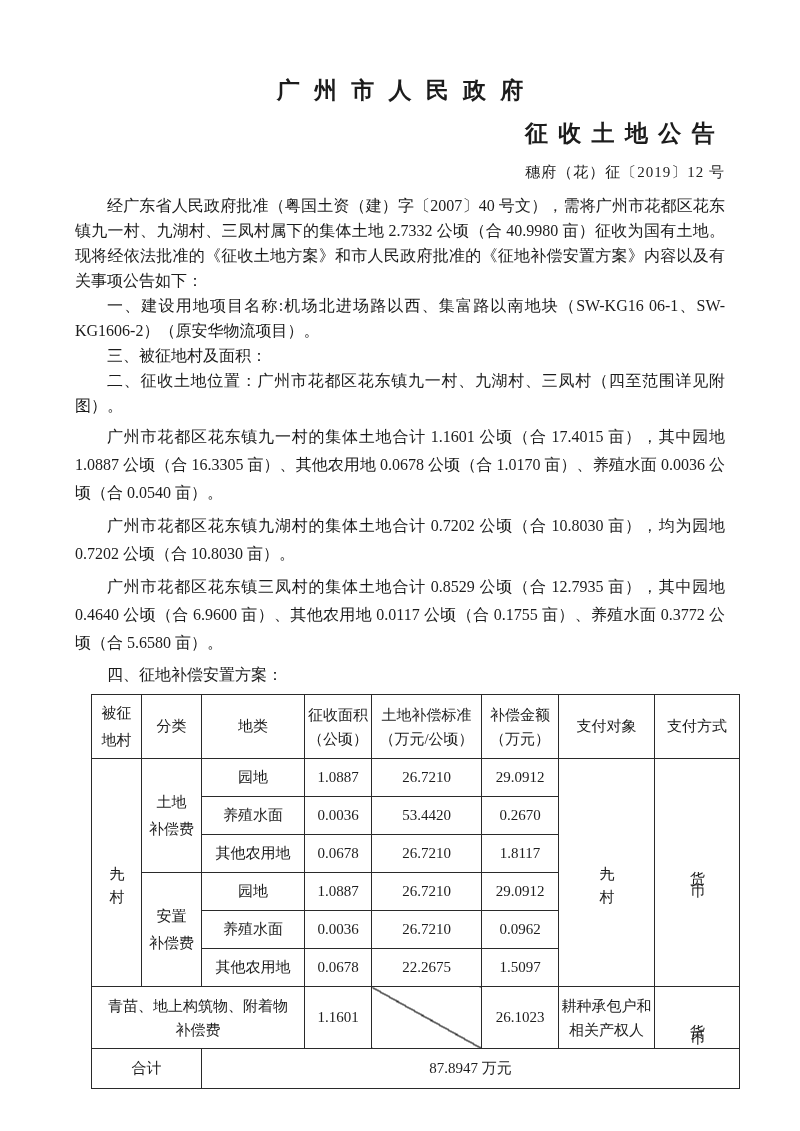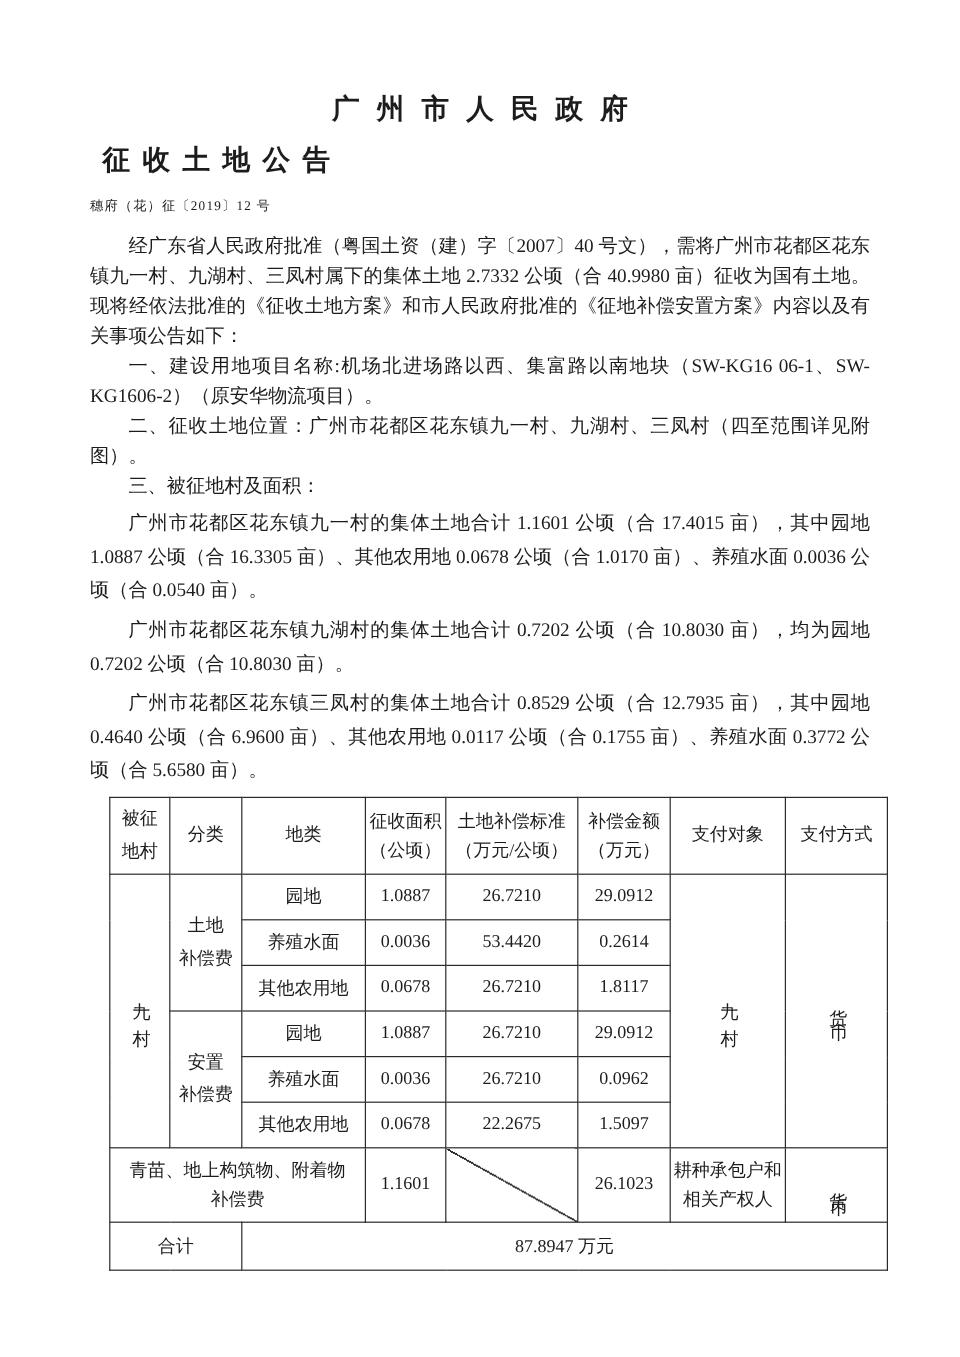--- a/index.html
+++ b/index.html
@@ -20,29 +20,29 @@
     font-weight: bold;
     text-align: center;
     letter-spacing: 0.62em;
     text-indent: 0.62em;
     line-height: 30px;
   }
   .doc-subtitle {
     margin: 0 0 13px 0;
     font-size: 23px;
     font-weight: bold;
-    text-align: left;
+    text-align: right;
     letter-spacing: 0.45em;
     text-indent: 0.45em;
     line-height: 30px;
   }
   .doc-number {
     margin: 0 0 11px 0;
-    font-size: 11px;
-    text-align: left;
+    font-size: 15px;
+    text-align: right;
     letter-spacing: 1px;
     line-height: 20px;
   }
 
   .para {
     margin: 0;
     font-size: 16px;
     line-height: 25px;
     text-indent: 2em;
     text-align: justify;
@@ -102,25 +102,26 @@
 
 <div class="page">
   <div class="content">
 
     <h1 class="doc-title">广州市人民政府</h1>
     <h2 class="doc-subtitle">征收土地公告</h2>
     <div class="doc-number">穗府（花）征〔2019〕12 号</div>
 
     <p class="para">经广东省人民政府批准（粤国土资（建）字〔2007〕40 号文），需将广州市花都区花东镇九一村、九湖村、三凤村属下的集体土地 2.7332 公顷（合 40.9980 亩）征收为国有土地。现将经依法批准的《征收土地方案》和市人民政府批准的《征地补偿安置方案》内容以及有关事项公告如下：</p>
     <p class="para">一、建设用地项目名称:机场北进场路以西、集富路以南地块（SW-KG16 06-1、SW-KG1606-2）（原安华物流项目）。</p>
+    <p class="para">三、被征地村及面积：</p>
     <p class="para">二、征收土地位置：广州市花都区花东镇九一村、九湖村、三凤村（四至范围详见附图）。</p>
-    <p class="para">三、被征地村及面积：</p>
     <p class="para spaced">广州市花都区花东镇九一村的集体土地合计 1.1601 公顷（合 17.4015 亩），其中园地 1.0887 公顷（合 16.3305 亩）、其他农用地 0.0678 公顷（合 1.0170 亩）、养殖水面 0.0036 公顷（合 0.0540 亩）。</p>
     <p class="para spaced">广州市花都区花东镇九湖村的集体土地合计 0.7202 公顷（合 10.8030 亩），均为园地 0.7202 公顷（合 10.8030 亩）。</p>
     <p class="para spaced">广州市花都区花东镇三凤村的集体土地合计 0.8529 公顷（合 12.7935 亩），其中园地 0.4640 公顷（合 6.9600 亩）、其他农用地 0.0117 公顷（合 0.1755 亩）、养殖水面 0.3772 公顷（合 5.6580 亩）。</p>
+    <p class="para">四、征地补偿安置方案：</p>
 
     <table class="comp-table">
       <colgroup>
         <col style="width:50px">
           <col style="width:60px">
           <col style="width:103px">
           <col style="width:67px">
         <col style="width:110px">
           <col style="width:77px">
           <col style="width:96px">
@@ -169,21 +170,21 @@
         <td>1.0887</td>
         <td>26.7210</td>
         <td>29.0912</td>
         <td rowspan="6"><span class="vtext">九一村</span></td>
         <td rowspan="6"><span class="vtext">货币</span></td>
       </tr>
       <tr class="data-row">
         <td>养殖水面</td>
         <td>0.0036</td>
         <td>53.4420</td>
-        <td>0.2614</td>
+        <td>0.2670</td>
       </tr>
       <tr class="data-row">
         <td>其他农用地</td>
         <td>0.0678</td>
         <td>26.7210</td>
         <td>1.8117</td>
       </tr>
       <tr class="data-row">
         <td rowspan="3">
               <span class="hl">安置</span>

